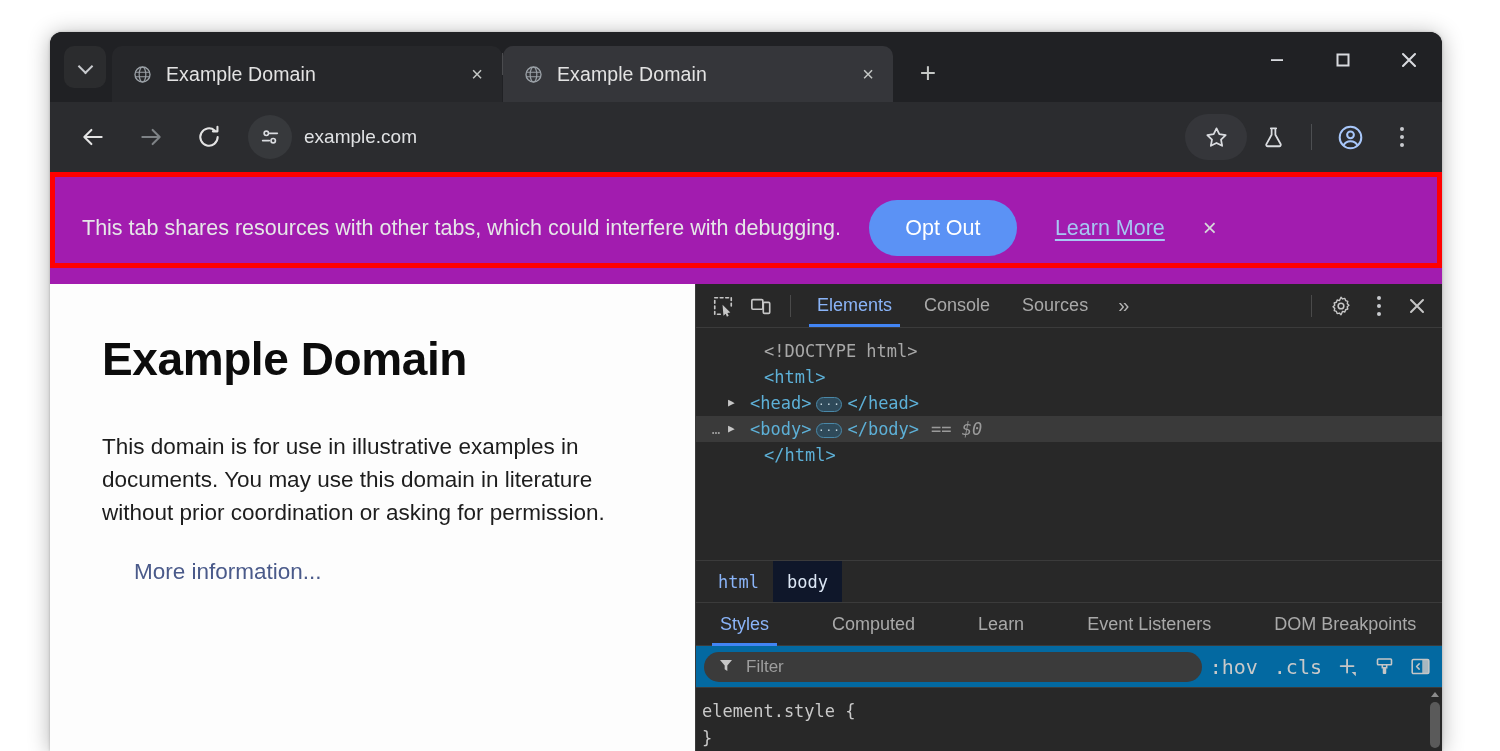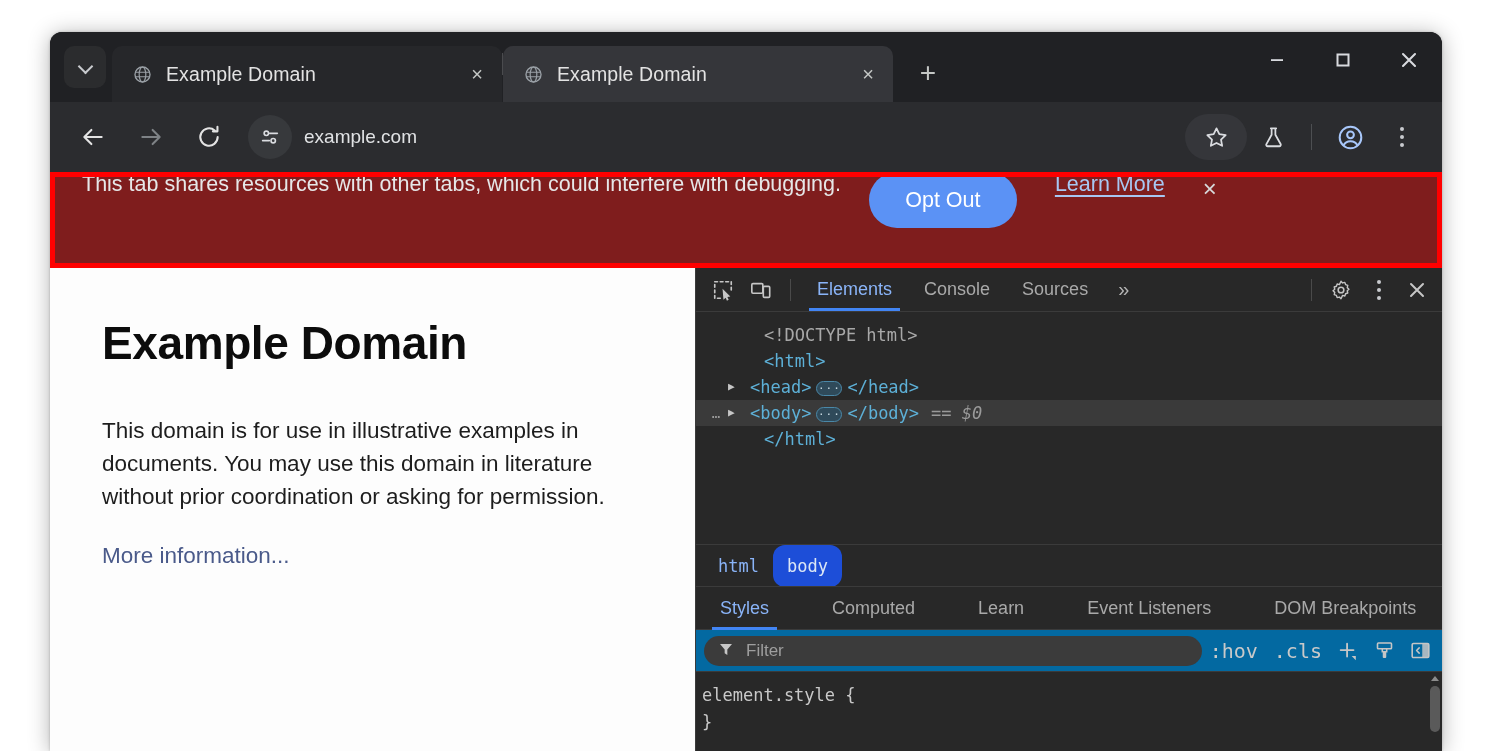--- a/index.html
+++ b/index.html
@@ -144,23 +144,23 @@
   
   #infobar-highlight {
     position: absolute;
     left: 0; top: 140px;
     width: 1392px; height: 96px;
     border: 5px solid #ff0000;
     z-index: 40;
     pointer-events: none;
   }
   #infobar {
-    height: 96px;
-    background: #7f1d1d;
-    display: flex; 
+    height: 112px;
+    background: #a21caf;
+    display: flex; align-items: center;
     padding: 0 24px 0 32px;
     position: relative;
   }
   #infobar-text {
     color: #e6e7e8; font-size: 21.5px;
     white-space: nowrap; flex: 0 0 auto;
   }
   #optout-button {
     margin-left: 28px;
     height: 56px; min-width: 148px;
@@ -208,21 +208,21 @@
     font-size: 46px; font-weight: bold; color: #0c0c0c;
     letter-spacing: -0.4px;
     margin-bottom: 44px;
   }
   #page-paragraph {
     font-size: 22.5px; color: #1d1d1d; line-height: 33px;
     max-width: 545px;
     margin-bottom: 30px;
   }
   #page-link {
-    font-size: 22.5px; color: #4a5a8a; cursor: pointer;
+    font-size: 22.5px; color: #4a5a8a; cursor: pointer; margin-left: 32px;
   }
 
   
   #devtools {
     flex: 1 1 auto;
     background: #282828;
     display: flex; flex-direction: column;
     border-left: 1px solid #3b3b3b;
     min-width: 0;
   }
@@ -305,21 +305,21 @@
     padding-left: 8px;
     flex: none;
   }
   .crumb {
     height: 42px; padding: 0 14px;
     display: flex; align-items: center;
     color: #8ab4f8; font-size: 17px;
     font-family: "DejaVu Sans Mono", monospace;
     cursor: pointer;
   }
-  .crumb.selected { background: #1d4ed8; color: #dce7f5; border-radius: 12px; }
+  .crumb.selected { background: #0f172a; color: #dce7f5; }
 
   
   #styles-tabs {
     height: 43px;
     background: #282828;
     border-top: 1px solid #3b3b3b;
     display: flex; align-items: center;
     padding-left: 8px;
     flex: none;
     gap: 31px;

